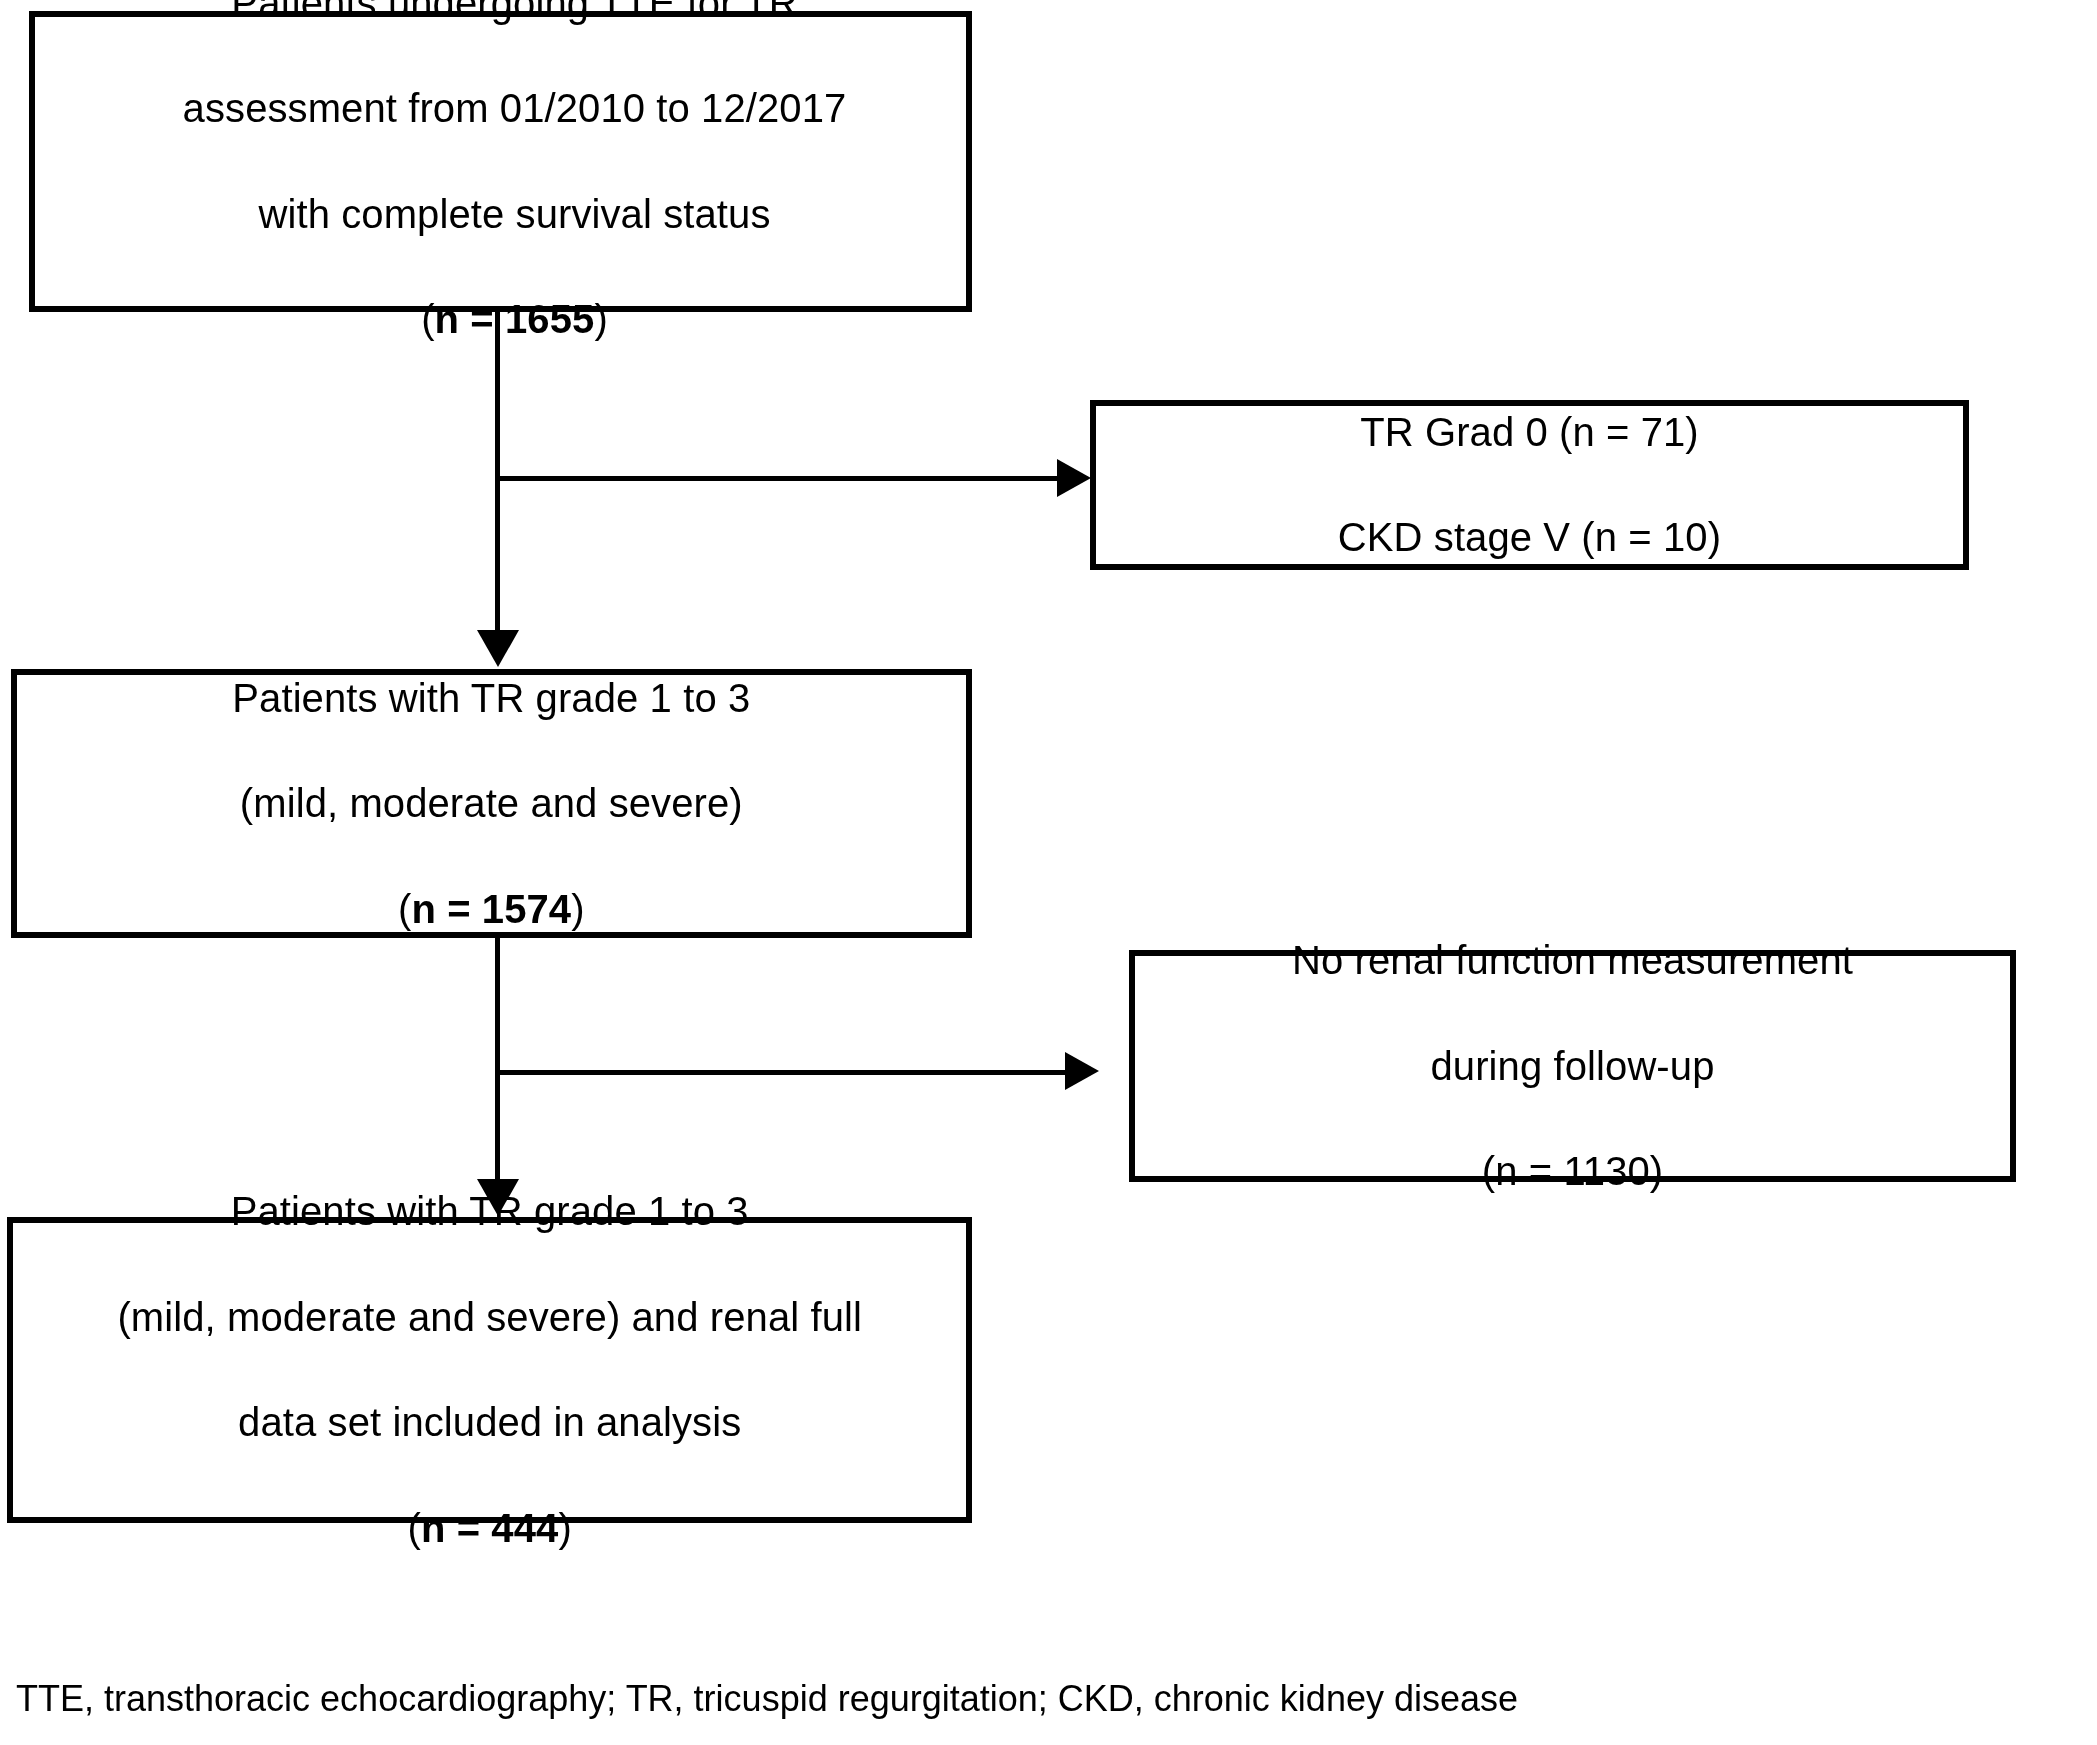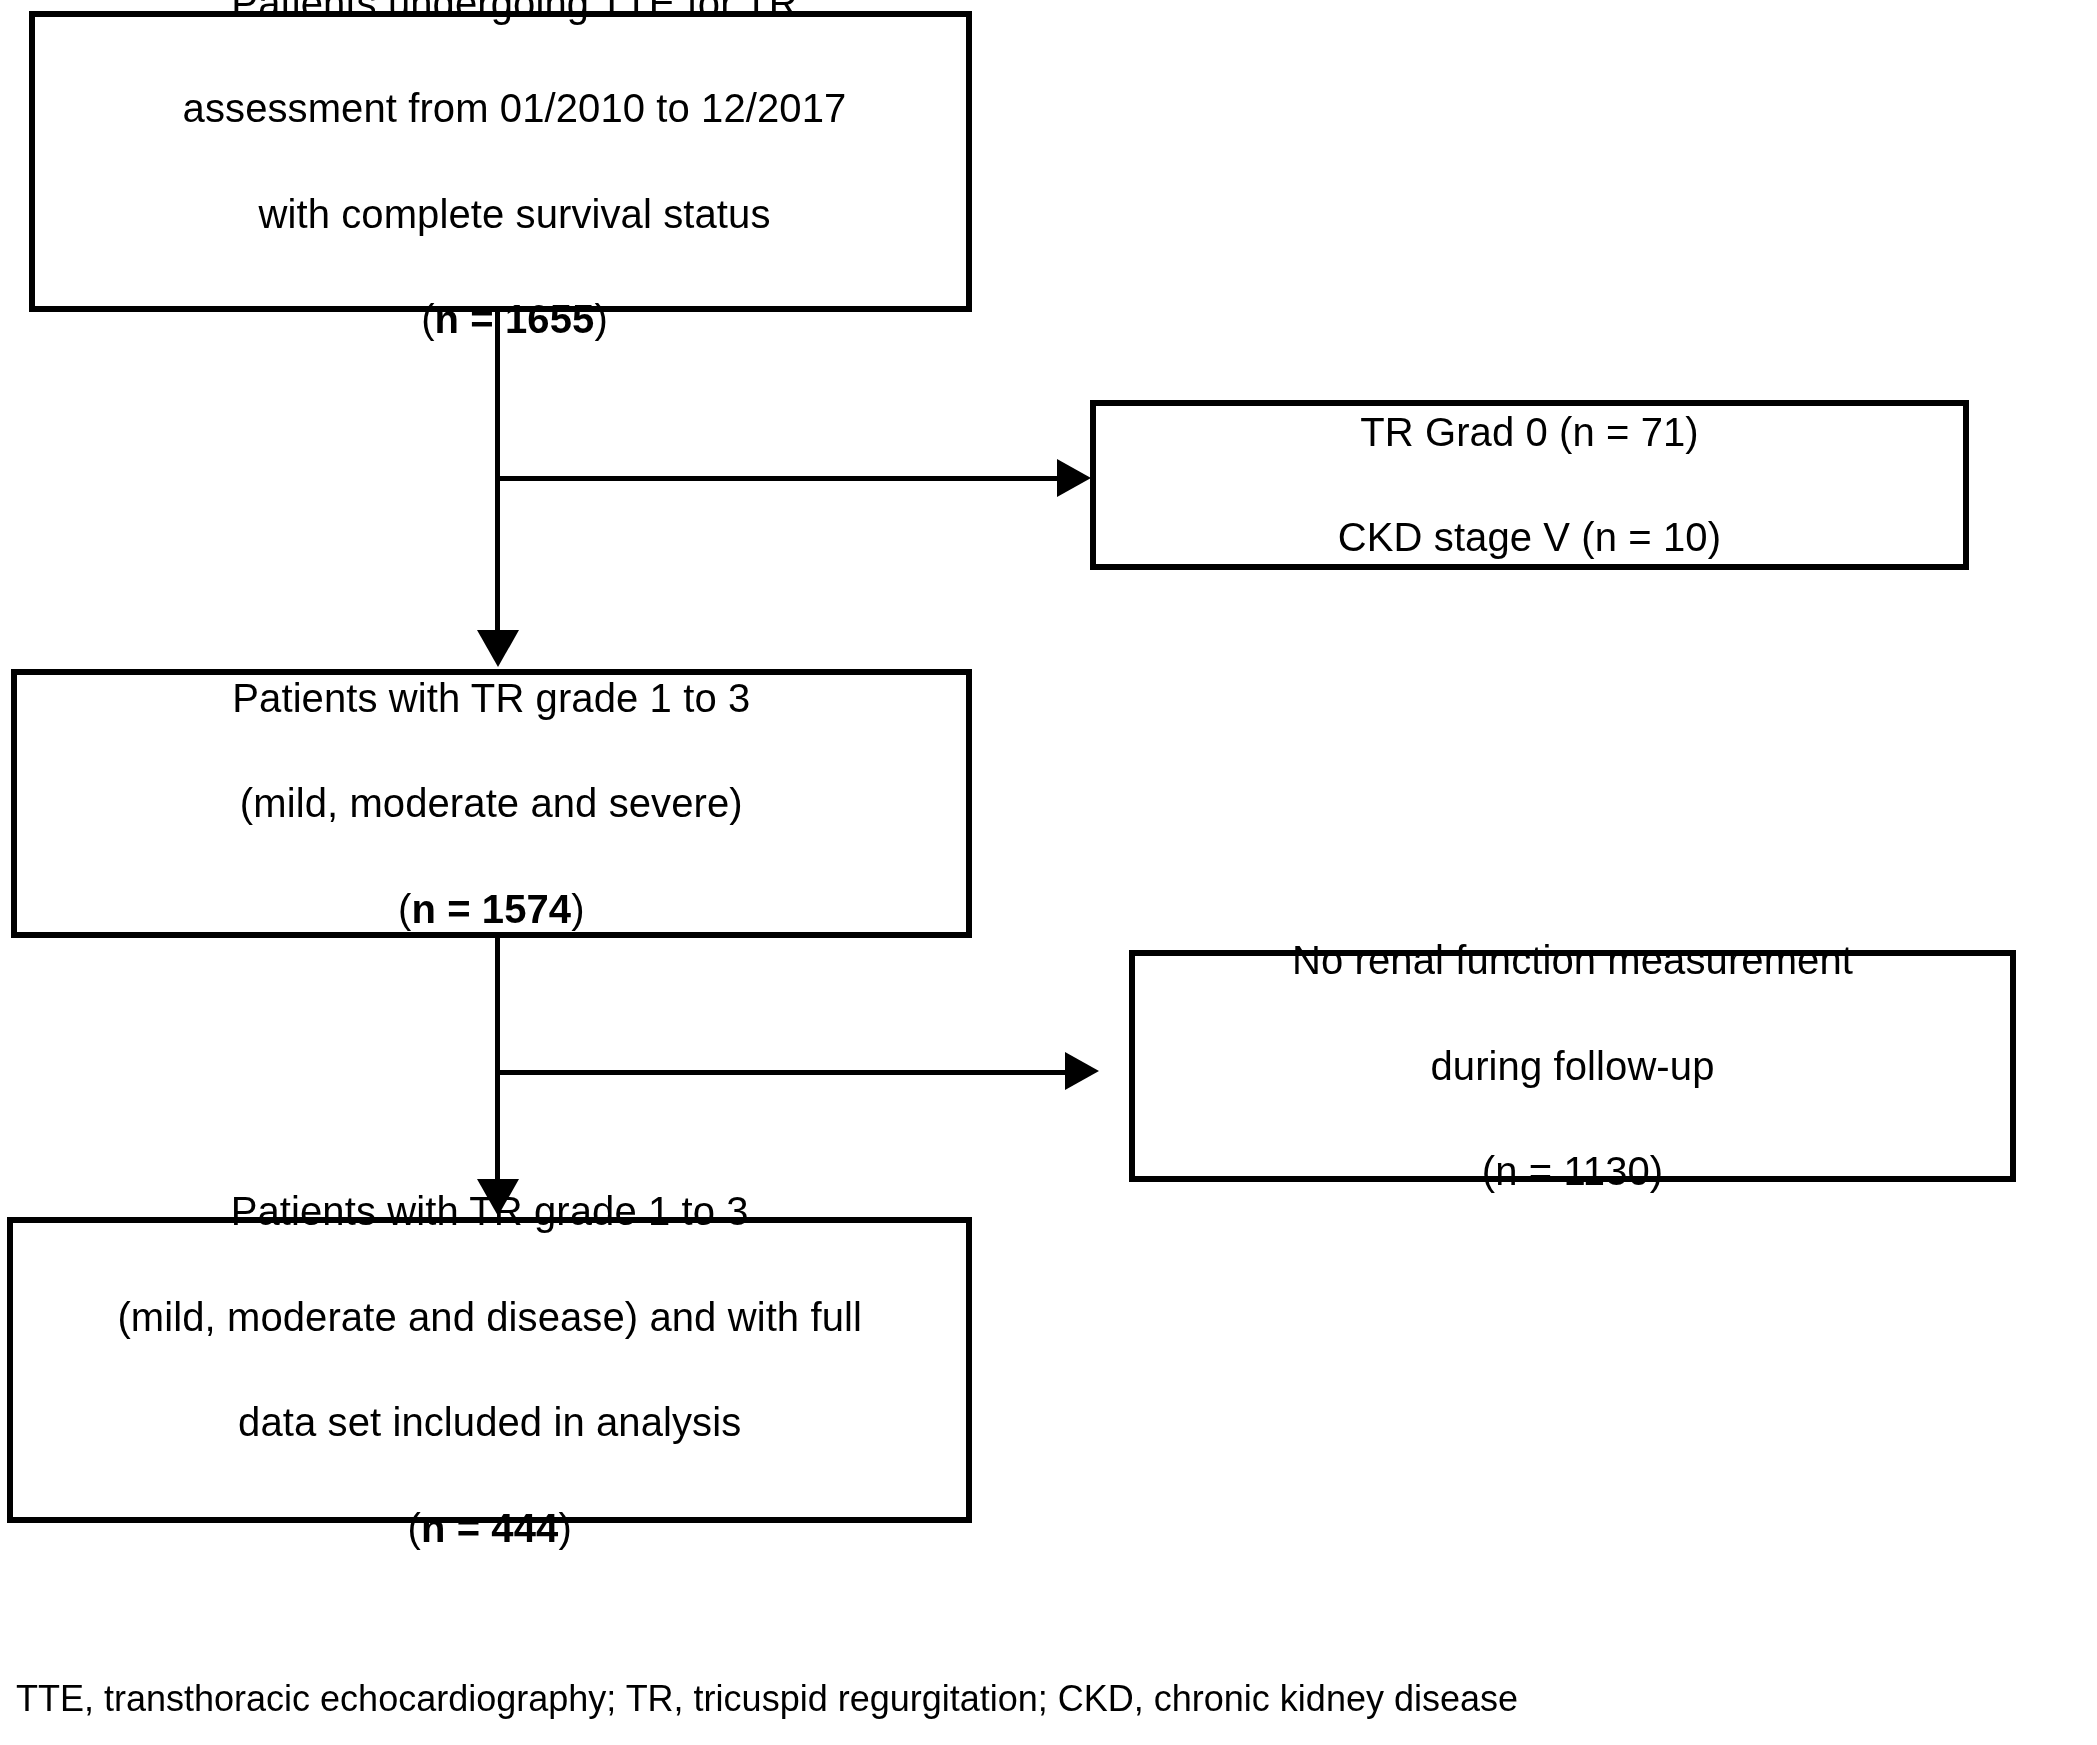--- a/index.html
+++ b/index.html
@@ -146,21 +146,21 @@
     <div class="box-text">
       <span class="ln">No renal function measurement</span>
       <span class="ln">during follow-up</span>
       <span class="ln">(n = 1130)</span>
     </div>
   </div>
 
   <div class="flow-box" id="box-analysis">
     <div class="box-text">
       <span class="ln">Patients with TR grade 1 to 3</span>
-      <span class="ln">(mild, moderate and disease) and with full</span>
+      <span class="ln">(mild, moderate and severe) and renal full</span>
       <span class="ln">data set included in analysis</span>
       <span class="ln"><span>(</span><span class="bold">n = 444</span><span>)</span></span>
     </div>
   </div>
 
   <div id="footnote">TTE, transthoracic echocardiography; TR, tricuspid regurgitation; CKD, chronic kidney disease</div>
 
 </div>
 
 

